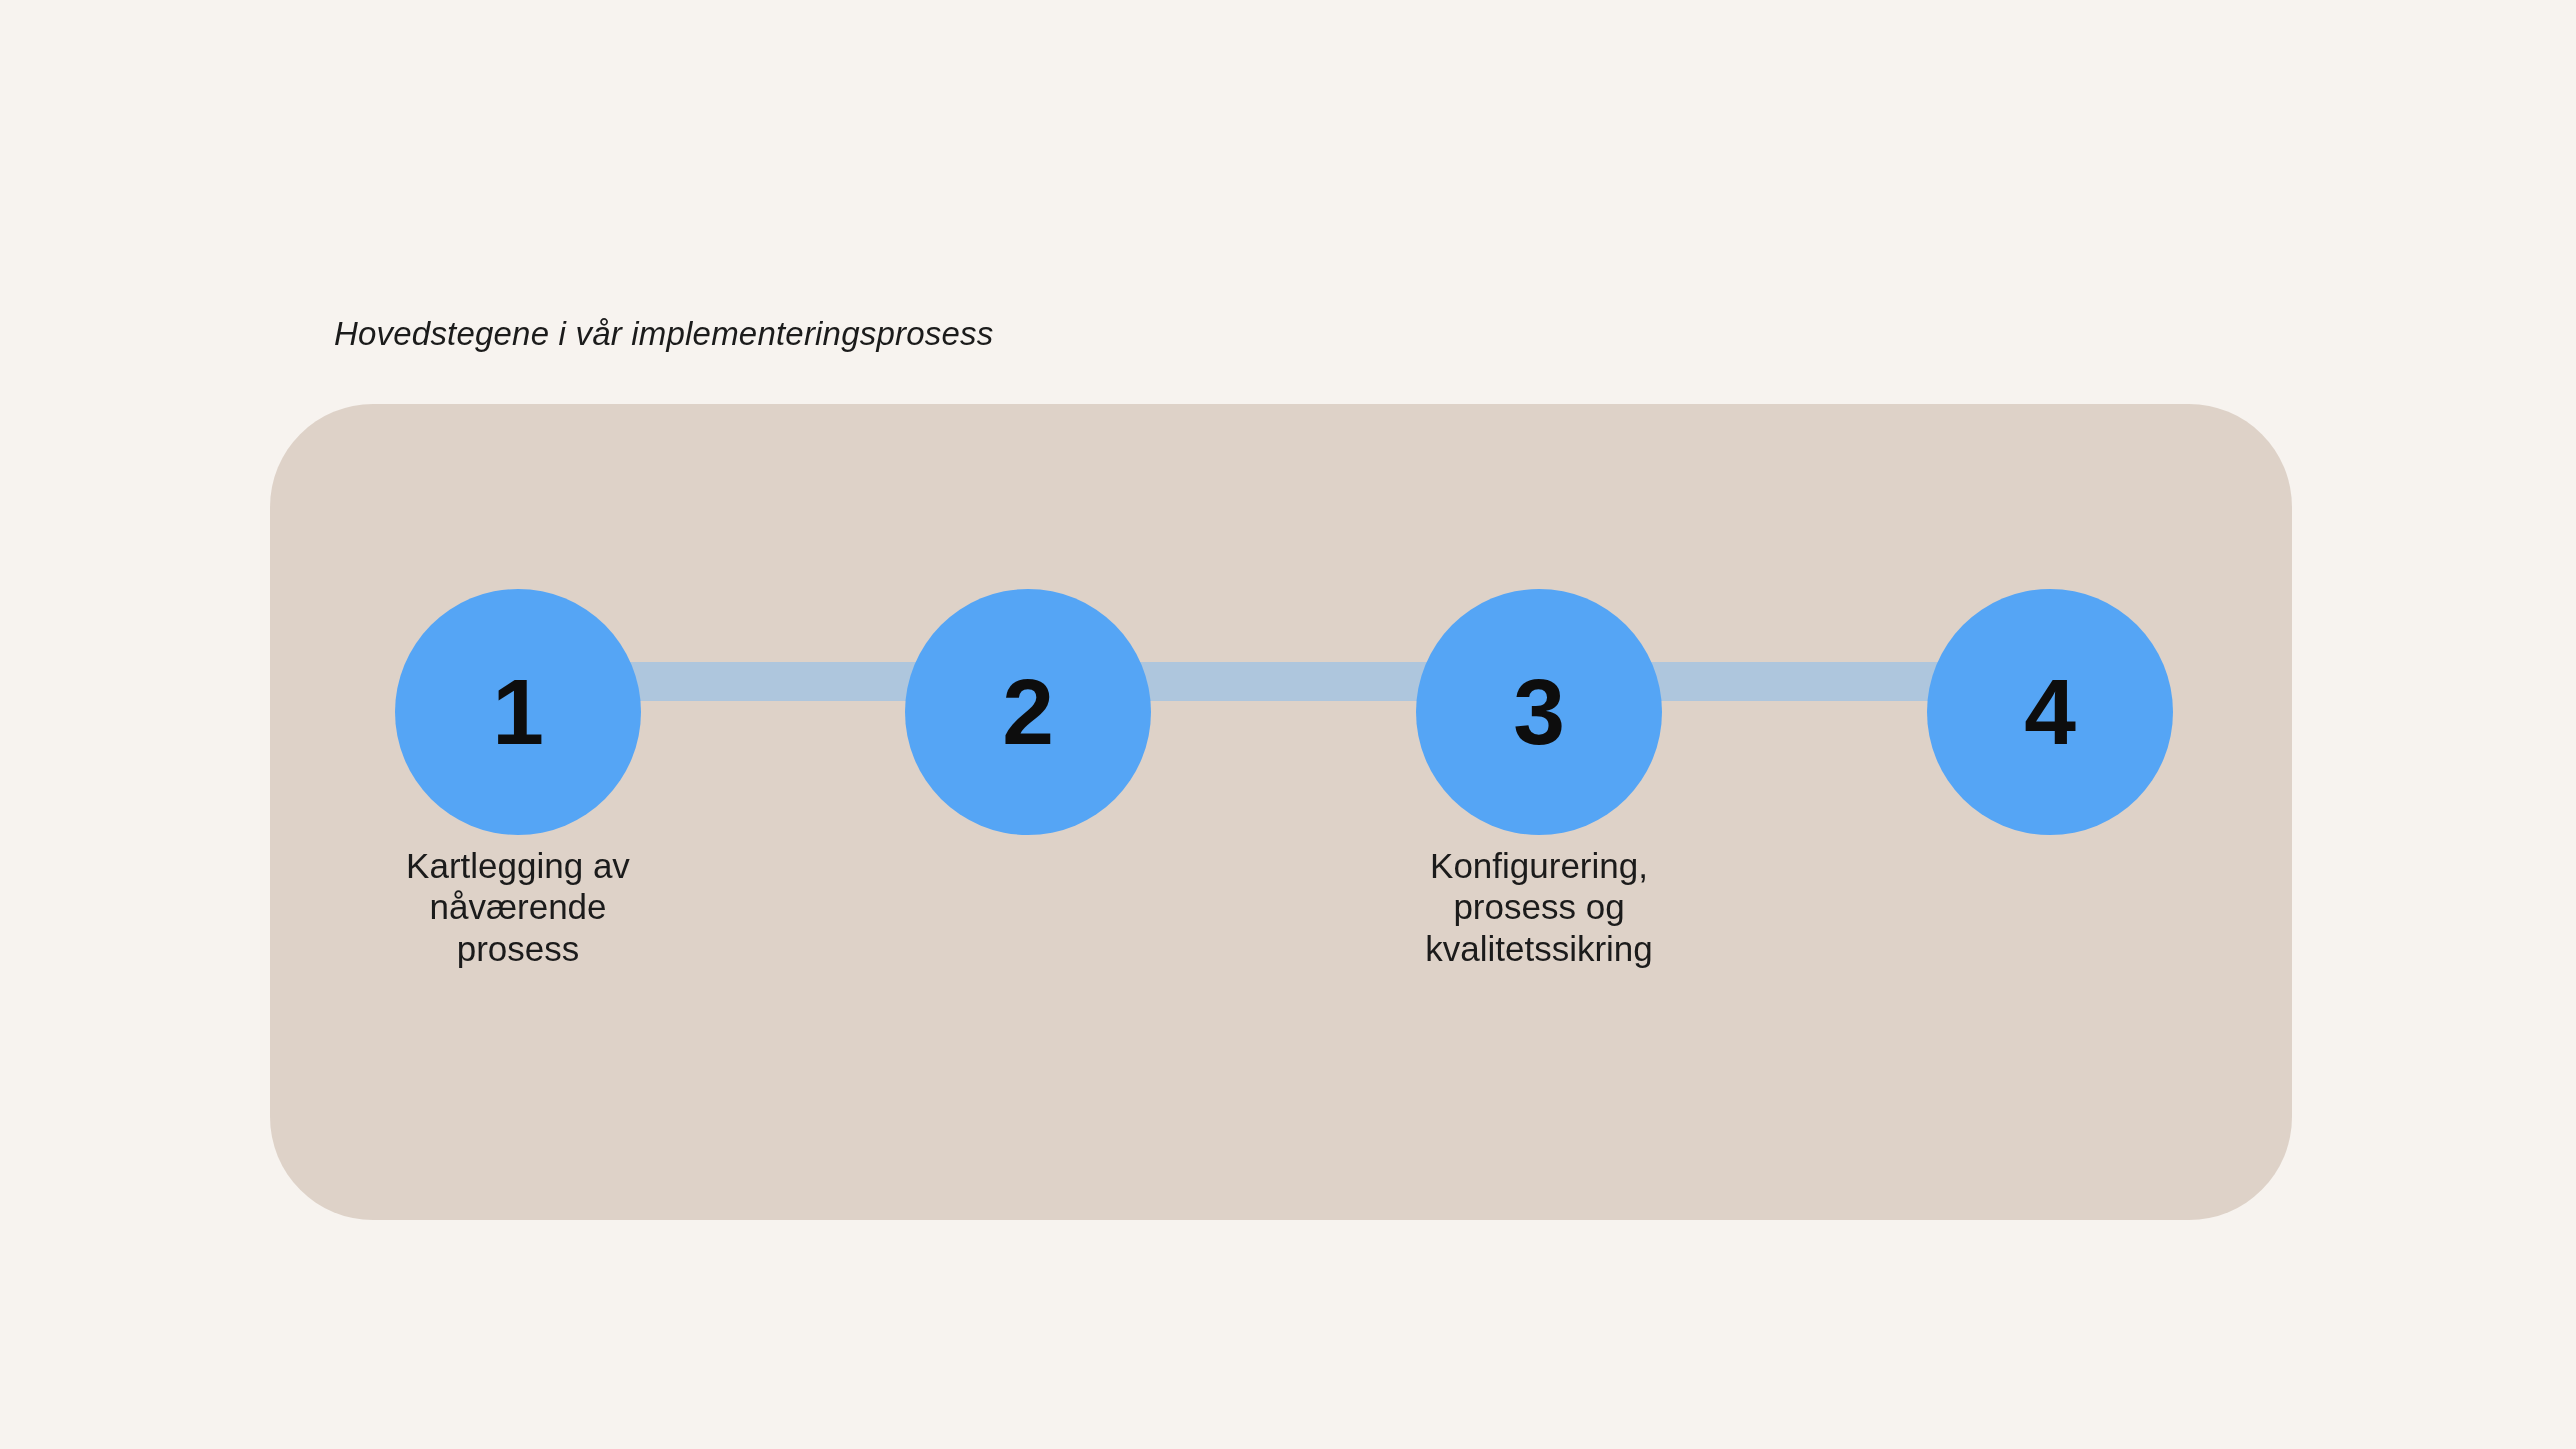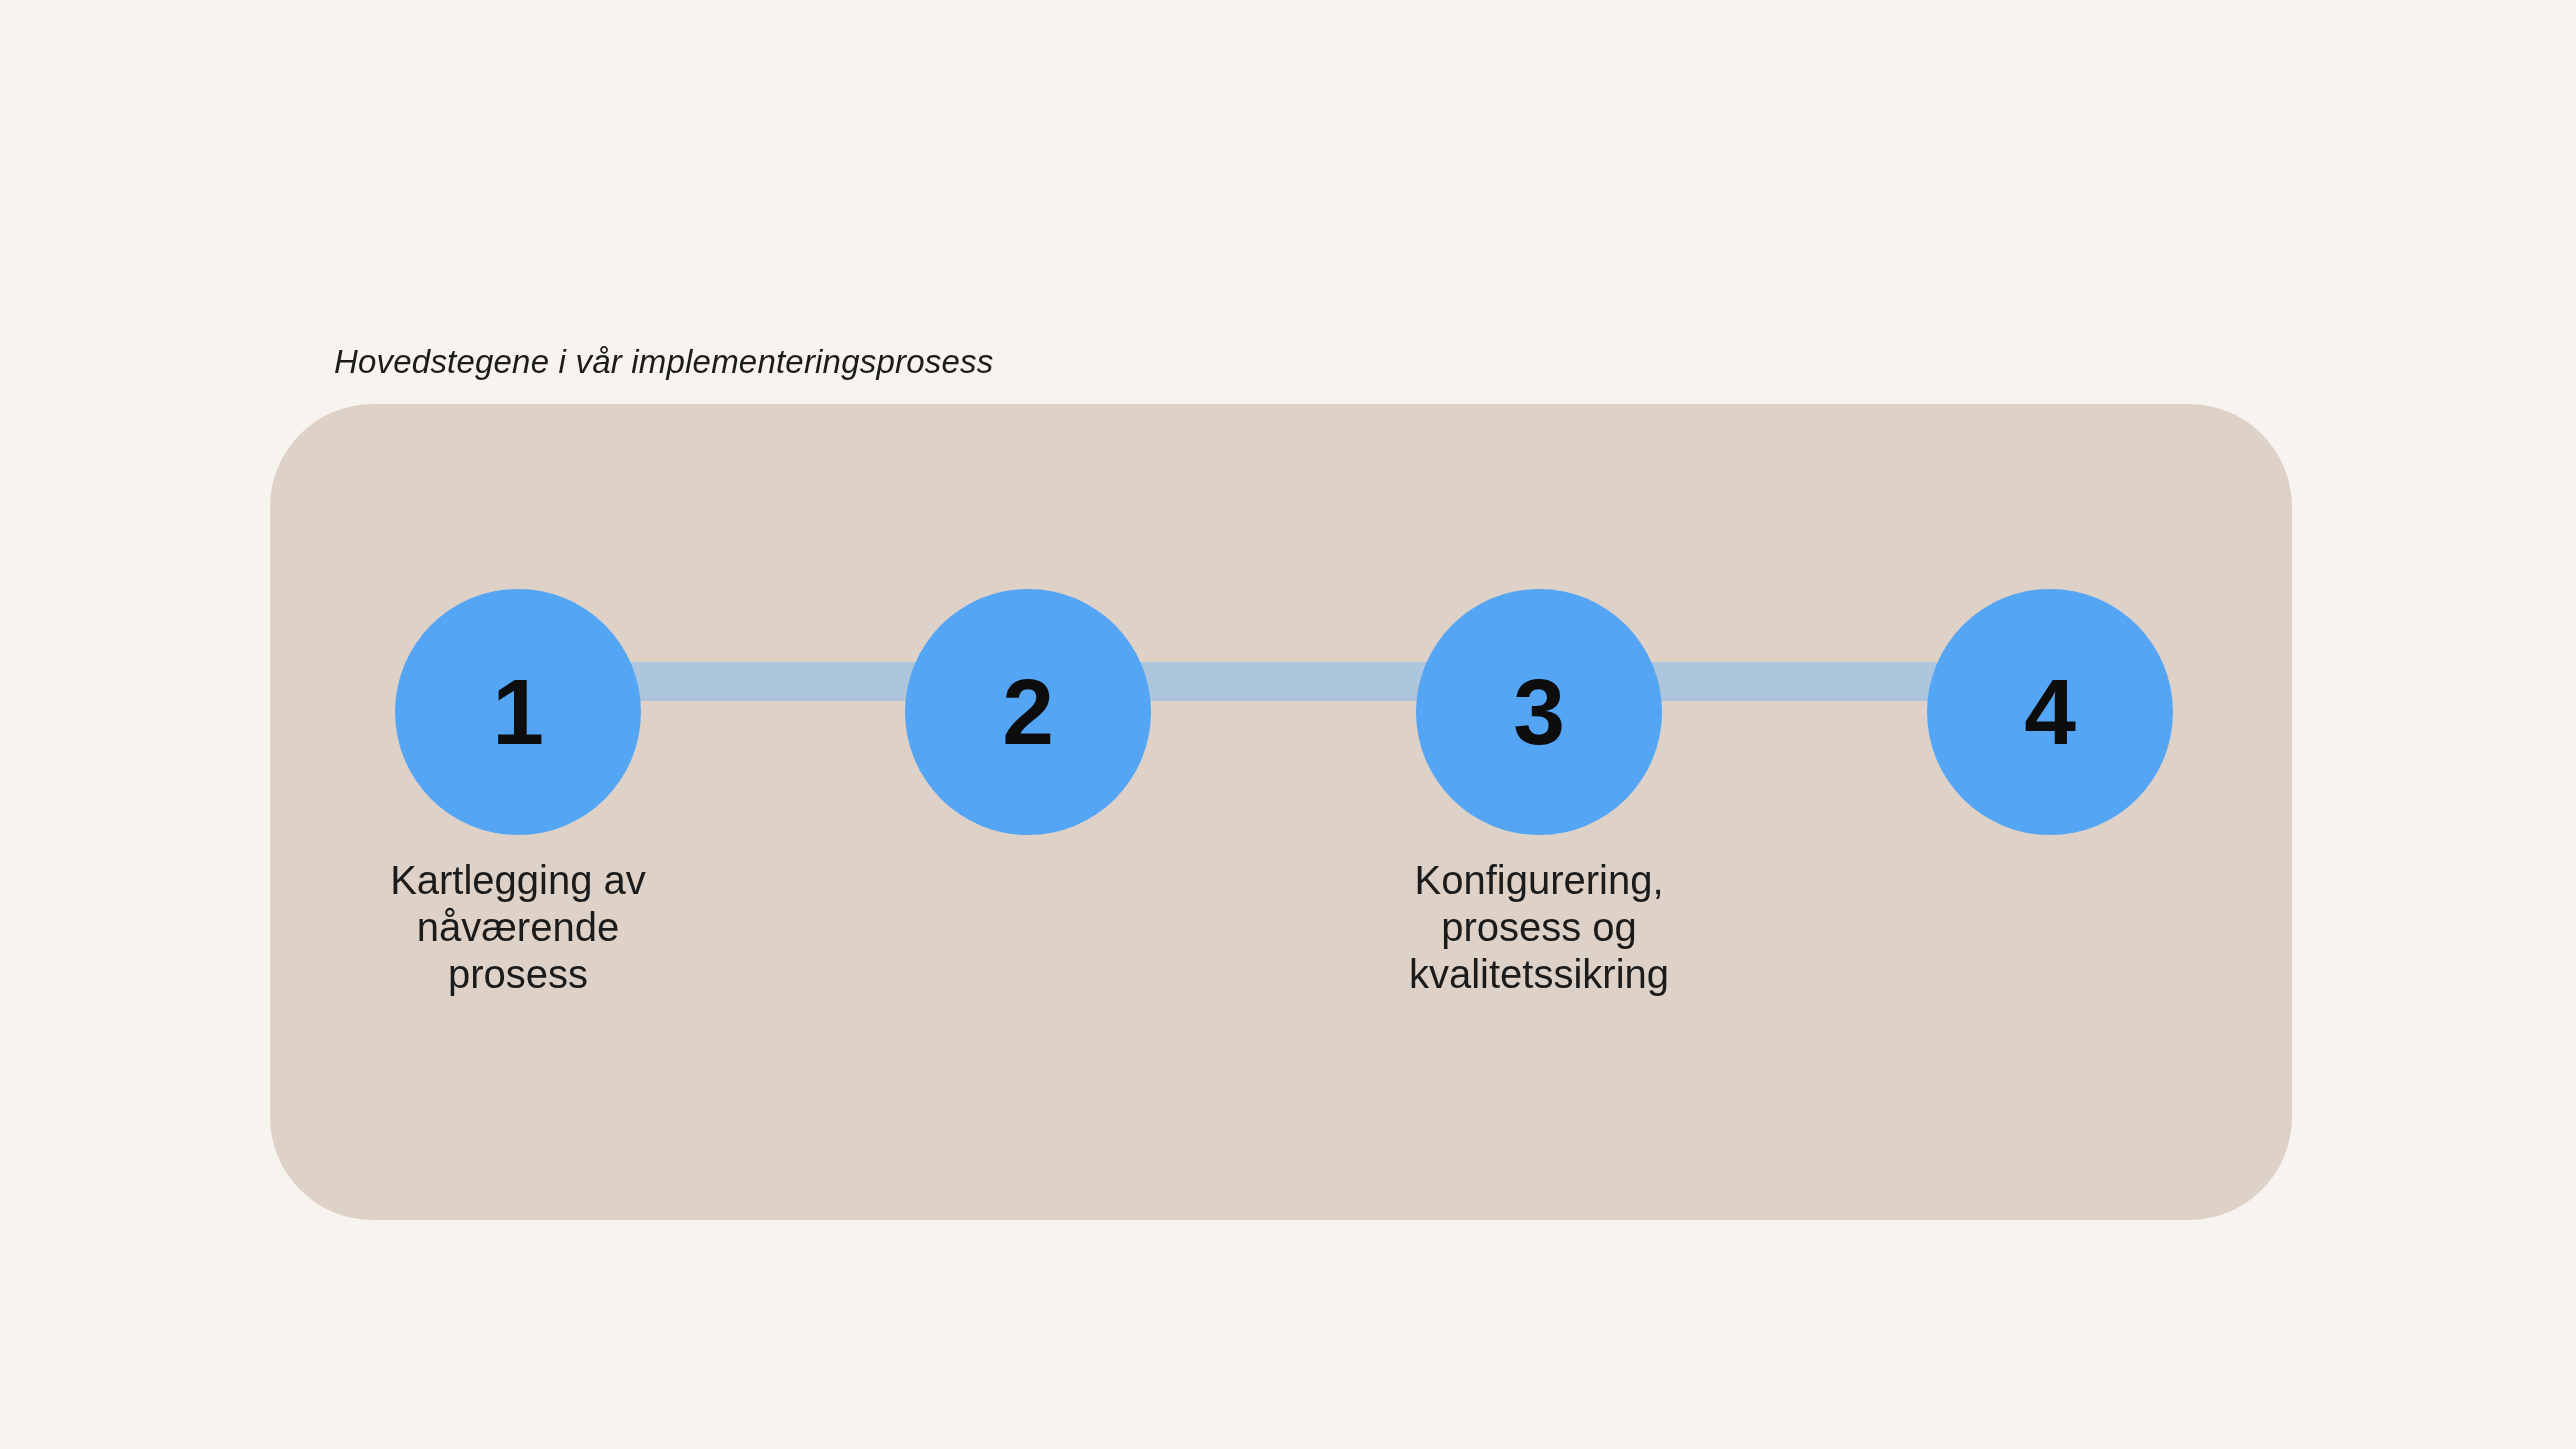--- a/index.html
+++ b/index.html
@@ -22,21 +22,20 @@
 
   .diagram-title {
     position: absolute;
     left: 334px;
     top: 315px;
     font-size: 33px;
     font-style: italic;
     color: #1b1b1b;
     letter-spacing: 0.2px;
     white-space: nowrap;
-    margin-top: 28px;
   }
 
   .panel {
     position: absolute;
     left: 270px;
     top: 404px;
     width: 2022px;
     height: 816px;
     background: #ded2c8;
     border-radius: 103px;
@@ -87,22 +86,22 @@
   }
 
   .circle-number {
     font-size: 93px;
     font-weight: bold;
     color: #0d0d0d;
     line-height: 1;
   }
 
   .step-label {
-    margin-top: 22px;
-    font-size: 40px;
+    margin-top: 10px;
+    font-size: 35px;
     line-height: 1.18;
     color: #1b1b1b;
     white-space: pre-line;
   }
 
   .step-1 { left: 122px; }
   .step-2 { left: 388px; }
   .step-3 { left: 912px; }
   .step-4 { left: 1496px; }
 

